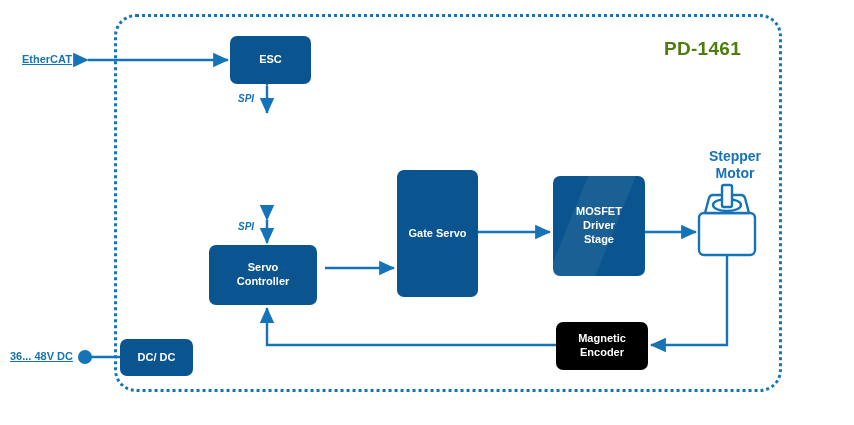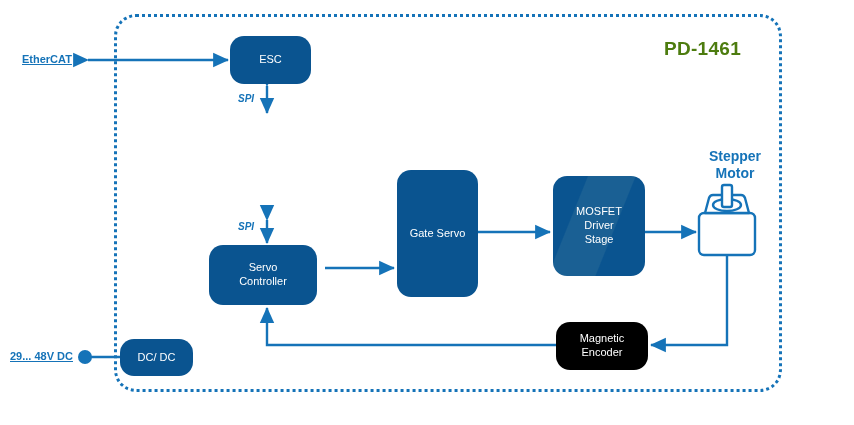--- a/index.html
+++ b/index.html
@@ -33,28 +33,28 @@
     font-size: 19px;
     font-weight: bold;
     color: #4d7c0f;
     letter-spacing: 0.3px;
     white-space: nowrap;
   }
   
   .block {
     position: absolute;
     box-sizing: border-box;
-    border-radius: 14px;
+    border-radius: 7px;
     display: flex;
     align-items: center;
     justify-content: center;
     text-align: center;
     color: #ffffff;
     font-size: 11px;
-    font-weight: normal;
+    font-weight: bold;
     line-height: 1.25;
     background: #0a5490;
     z-index: 5;
   }
   .block.light {
     background: #000000;
   }
   .block.mosfet {
     background: linear-gradient(112deg, #0a5490 0%, #0a5490 26%, #1a6094 27%, #1a6094 62%, #0a5490 63%, #0a5490 100%);
   }
@@ -186,21 +186,21 @@
     <span class="block-label" style="white-space:pre-line;">Magnetic
 Encoder</span>
   </div>
 
   <div class="block" style="left:120px; top:339px; width:73px; height:37px;">
     <span class="block-label">DC/ DC</span>
   </div>
 
   <div class="ext-label" style="left:22px; top:53px;">EtherCAT</div>
 
-  <div class="ext-label" style="left:10px; top:350px;">29... 48V DC</div>
+  <div class="ext-label" style="left:10px; top:350px;">36... 48V DC</div>
 
   <div class="sig-label" style="left:238px; top:93px;">SPI</div>
 
   <div class="sig-label" style="left:238px; top:221px;">SPI</div>
 
   <div class="motor-label" style="left:700px; top:148px; width:70px;">Stepper
 Motor</div>
 
   <svg class="motor-layer" viewBox="0 0 854 425" xmlns="http://www.w3.org/2000/svg">
     <g stroke="#1573b8" stroke-width="2.4" fill="#ffffff" stroke-linejoin="round" stroke-linecap="round">

